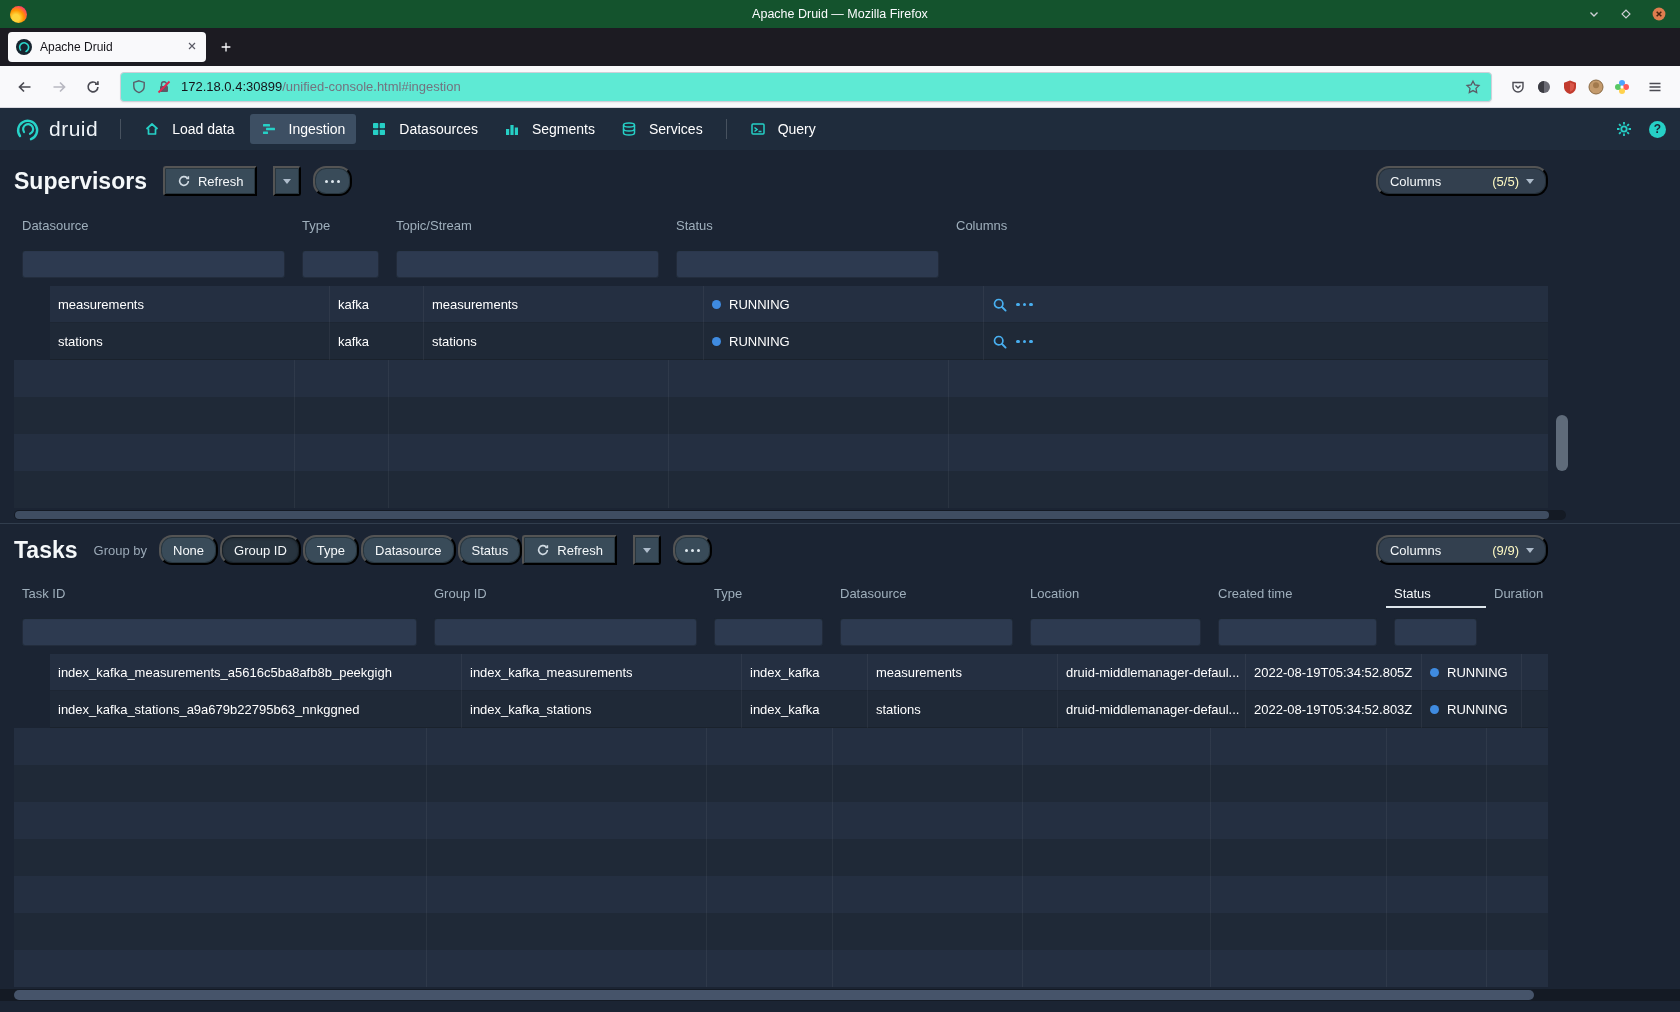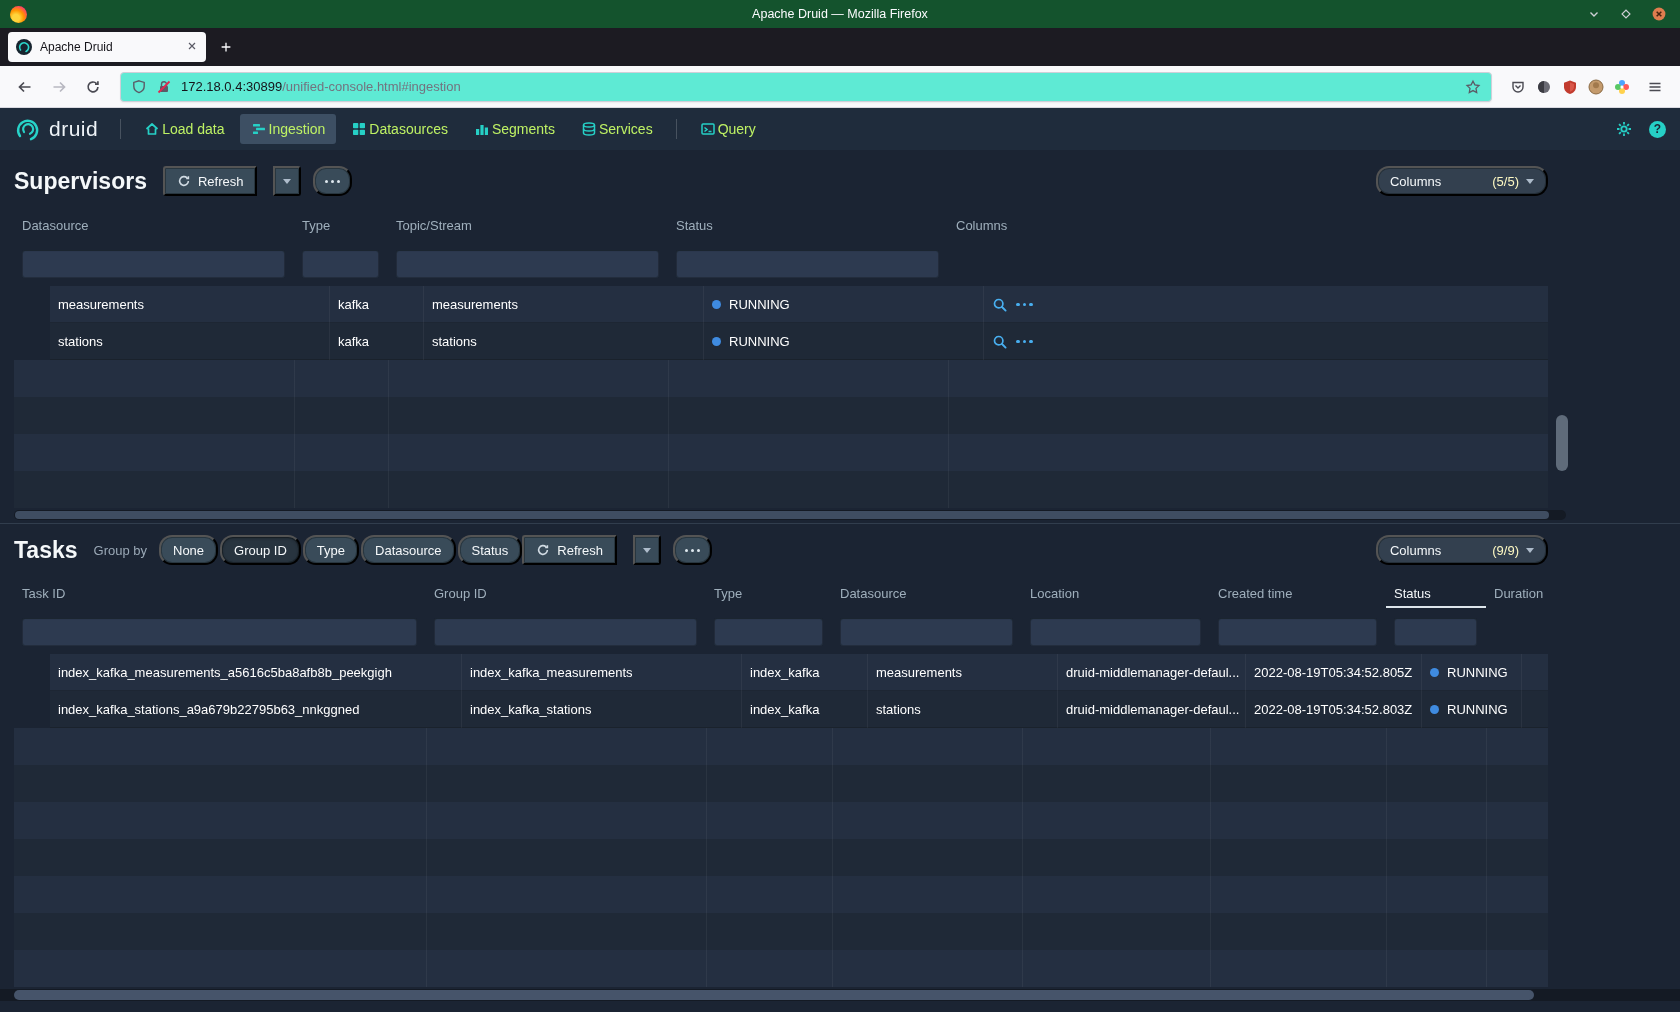--- a/index.html
+++ b/index.html
@@ -28,21 +28,21 @@
   .url-host { color:#15141a; }
   .url-path { color:#73737f; }
   .ext-cluster { display:flex; align-items:center; gap:10px; margin:0 6px; }
   .ext-cluster svg, .urlbar svg { display:block; flex:none; }
 
   
   .druid-header { height:42px; background:#1f2c3c; display:flex; align-items:center; padding:0 14px; }
   .brand { display:flex; align-items:center; gap:9px; margin-right:12px; }
   .brand-text { color:#eef3f7; font-size:21px; letter-spacing:.5px; }
   .nav-sep { width:1px; height:20px; background:rgba(255,255,255,.18); margin:0 10px; flex:none; }
-  .nav-item { display:flex; align-items:center; gap:2px; color:#bef264; font-size:14px; padding:7px 11px; border-radius:3px; margin:0 2px; white-space:nowrap; }
+  .nav-item { display:flex; align-items:center; gap:12px; color:#ffffff; font-size:14px; padding:7px 11px; border-radius:3px; margin:0 2px; white-space:nowrap; }
   .nav-item.active { background:#3d4f63; }
   .nav-item svg { display:block; flex:none; }
   .header-right { margin-left:auto; display:flex; gap:16px; align-items:center; }
   .help-badge { width:17px; height:17px; border-radius:50%; background:#26d0c6; color:#1b2433; font-size:12px; font-weight:bold; display:flex; align-items:center; justify-content:center; }
 
   
   .section-head { display:flex; align-items:center; padding:14px 0 10px; margin:0 14px; width:1534px; height:58px; }
   .section-title { font-size:23px; font-weight:bold; color:#f5f8fa; margin-right:16px; white-space:nowrap; }
   .groupby-label { font-size:13px; color:#9aa8b6; margin-right:12px; }
 

